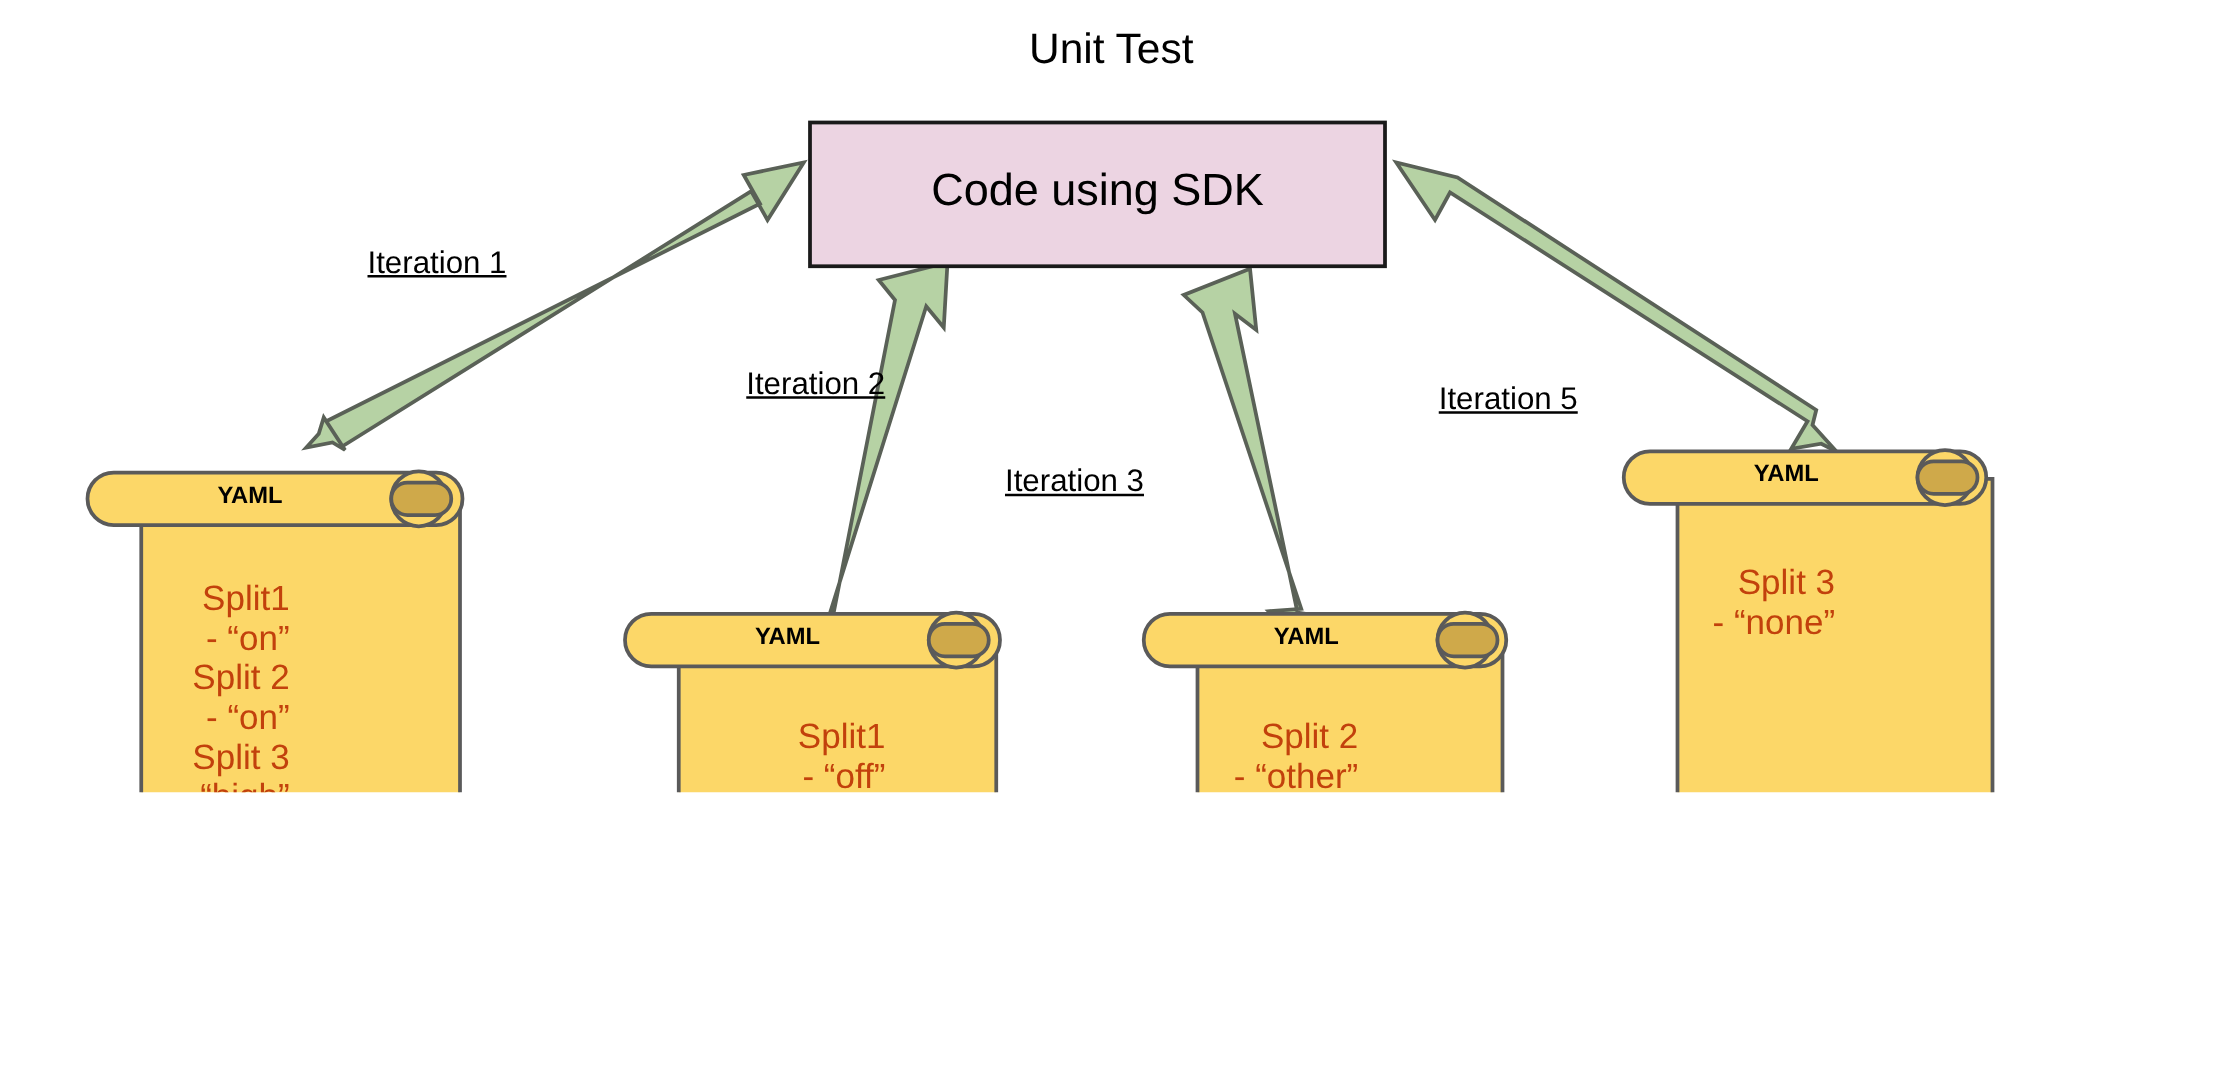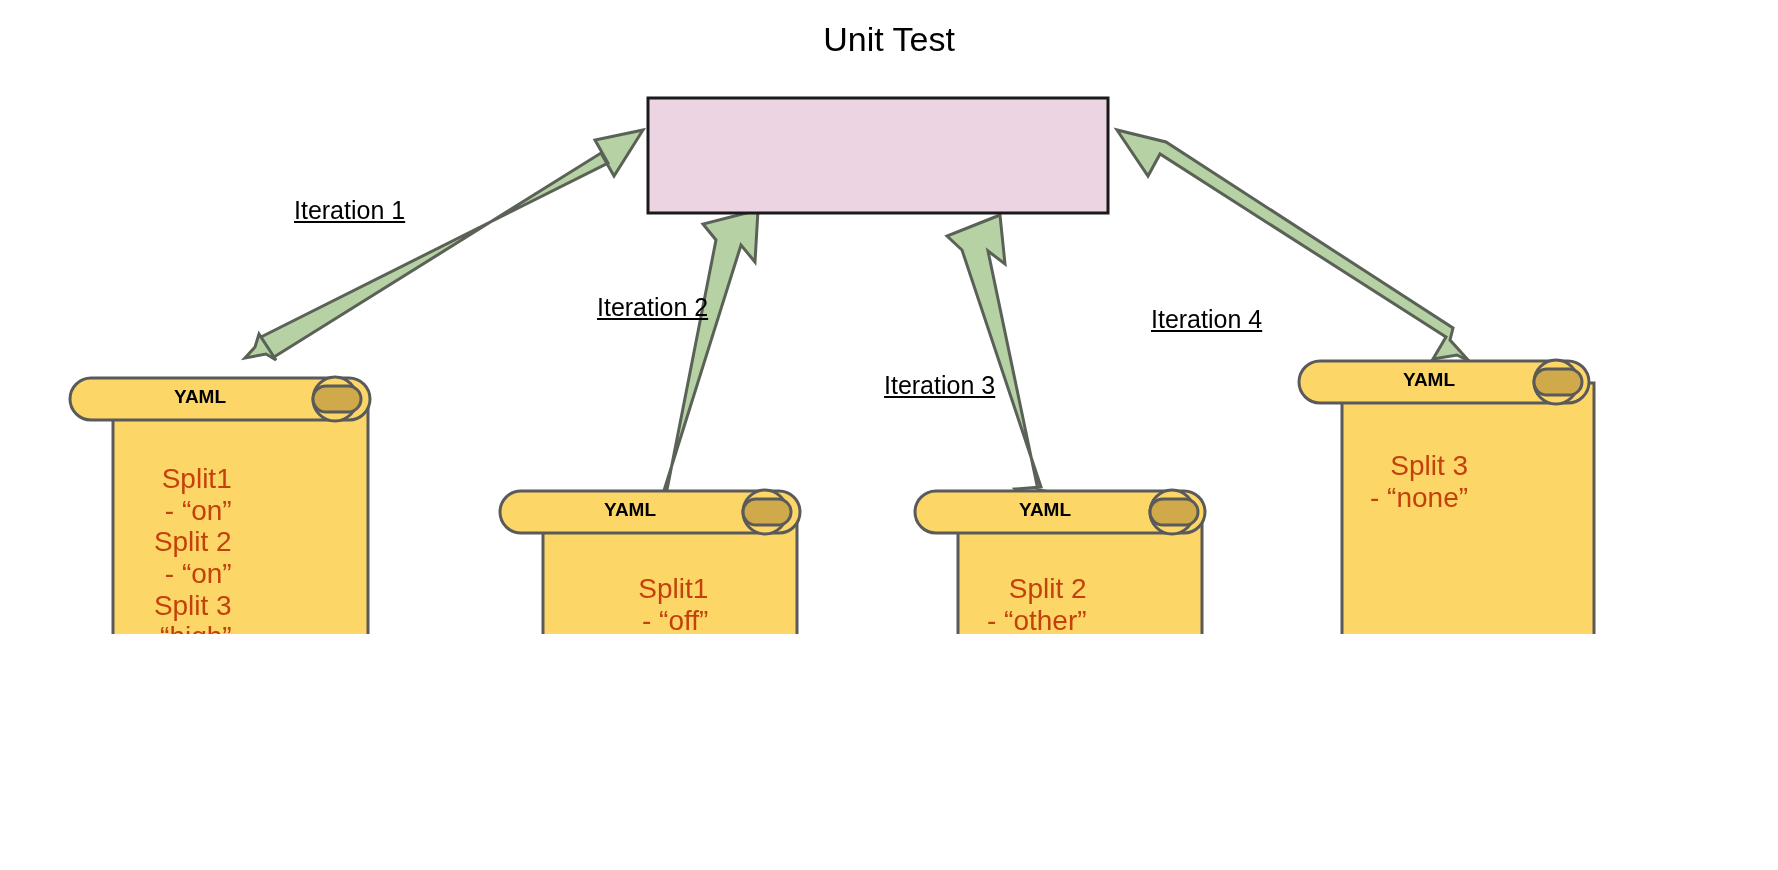--- a/index.html
+++ b/index.html
@@ -46,21 +46,21 @@
     font-size: 36px;
     color: #000;
   }
   .iteration-label {
     font-size: 25px;
     color: #000;
     text-decoration: underline;
   }
   #iteration-label-1 { left: 294px; top: 198px; }
   #iteration-label-2 { left: 553px; top: 295px; margin-left: 44px; }
-  #iteration-label-3 { left: 884px; top: 373px; }
+  #iteration-label-3 { left: 804px; top: 373px; }
   #iteration-label-4 { left: 1151px; top: 307px; }
 
   .yaml-title {
     font-size: 19px;
     font-weight: bold;
     color: #000;
     text-align: center;
   }
   .yaml-body {
     font-size: 28px;
@@ -164,25 +164,26 @@
       <path d="M 1547 369 A 13 13 0 1 0 1547 395 L 1569 395 A 13 13 0 0 0 1569 369 Z" fill="#cfa94a" stroke="#5a5a5a" stroke-width="3"></path>
       <circle cx="1594" cy="714" r="26" fill="#cfa94a" stroke="#5a5a5a" stroke-width="3"></circle>
       <path d="M 1594 714 L 1620 714 A 26 26 0 0 0 1585 690 A 15 15 0 1 0 1594 714 Z" fill="#cfa94a" stroke="#5a5a5a" stroke-width="3"></path>
       <line x1="1568" y1="714" x2="1594" y2="714" stroke="#5a5a5a" stroke-width="3"></line>
     </g>
 
   </svg>
 
   <div class="txt" id="diagram-title">Unit Test</div>
 
+  <div class="txt" id="sdk-box-label">Code using SDK</div>
 
   <div class="txt iteration-label" id="iteration-label-1">Iteration 1</div>
   <div class="txt iteration-label" id="iteration-label-2">Iteration 2</div>
   <div class="txt iteration-label" id="iteration-label-3">Iteration 3</div>
-  <div class="txt iteration-label" id="iteration-label-4">Iteration 4</div>
+  <div class="txt iteration-label" id="iteration-label-4">Iteration 5</div>
 
   <div class="txt yaml-title" id="yaml-title-1">YAML</div>
   <div class="txt yaml-body" id="yaml-body-1">Split1
  - “on”
 Split 2
 - “on”
 Split 3
 - “high”</div>
 
   <div class="txt yaml-title" id="yaml-title-2">YAML</div>

